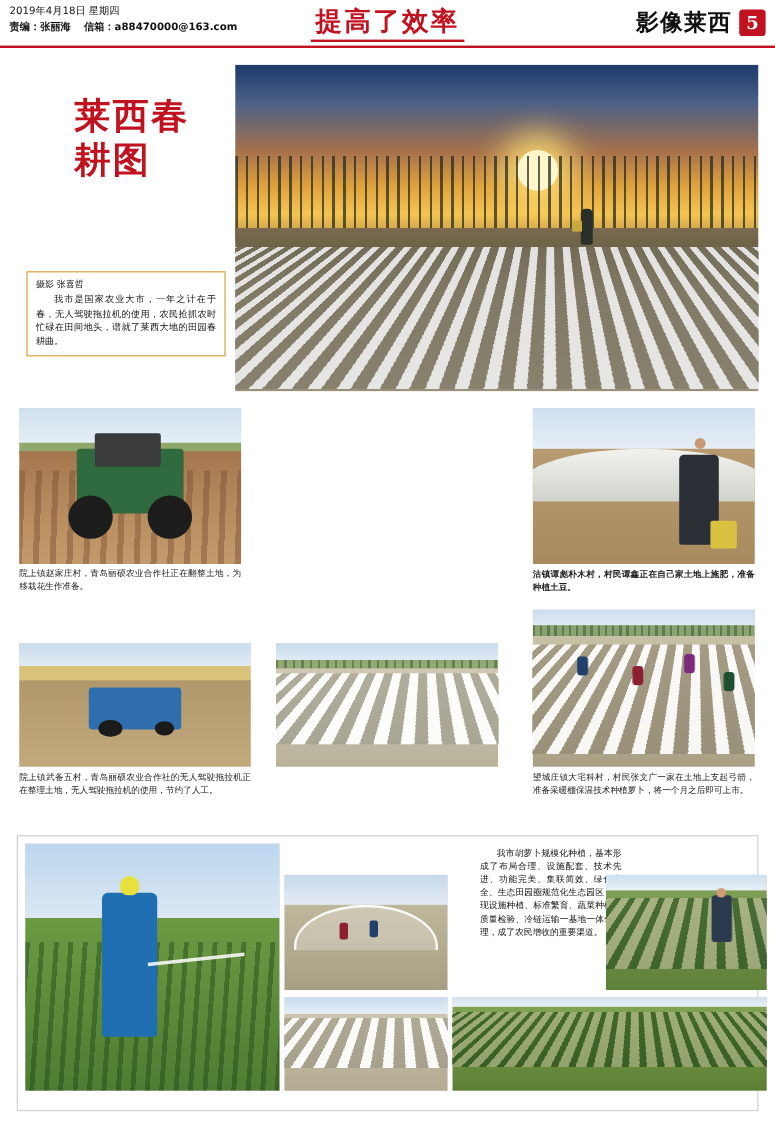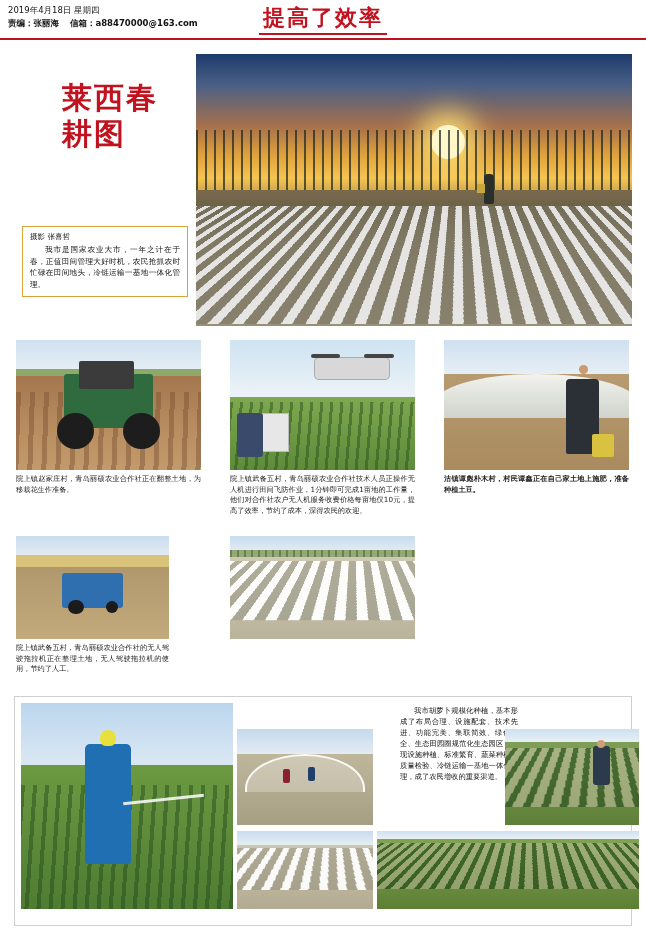--- a/index.html
+++ b/index.html
@@ -441,28 +441,32 @@
     <div class="mast-left">
       <div>2019年4月18日 星期四</div>
       <div class="row2">
         <span>责编：张丽海</span>
         <span style="margin-left:8px;">信箱：a88470000@163.com</span>
       </div>
     </div>
     <div class="mast-center">
       <span class="title">提高了效率</span>
     </div>
+    <div class="mast-right">
+      <span class="sect">影像莱西</span>
+      <span class="pagenum">5</span>
+    </div>
   </div>
 
   <div class="top-sec">
     <div class="headline">莱西春耕图</div>
 
     <div class="lead-box">
       <div class="byline">摄影 张喜哲</div>
-      <div class="lead-text">我市是国家农业大市，一年之计在于春，正值田间管理大好时机，农民抢抓农时忙碌在田间地头，冷链运输一基地一体化管理。</div>
+      <div class="lead-text">我市是国家农业大市，一年之计在于春，无人驾驶拖拉机的使用，农民抢抓农时忙碌在田间地头，谱就了莱西大地的田园春耕曲。</div>
     </div>
 
     <div class="photo hero sc-sunset">
       <div class="sky"></div>
       <div class="sun"></div>
       <div class="treeline"></div>
       <div class="ground"></div>
       <div class="furrows"></div>
       <div class="person"></div>
     </div>
@@ -477,63 +481,65 @@
         <div class="ground"></div>
         <div class="rows"></div>
         <div class="body"></div>
         <div class="cab"></div>
         <div class="wheel l"></div>
         <div class="wheel r"></div>
       </div>
       <div class="cap" style="margin-top:4px;font-family:Liberation Mono, monospace;">院上镇赵家庄村，青岛丽硕农业合作社正在翻整土地，为移栽花生作准备。</div>
     </div>
 
-    <div class="cell" style="left:214px; top:0; width:185px;">
-      <div class="photo sc-drone" style="height:130px;">
-        <div class="sky"></div>
-        <div class="ground"></div>
-        <div class="greenrows"></div>
-        <div class="drone"></div>
-        <div class="stand"></div>
-        <div class="op"></div>
-      </div>
-      <div class="cap" style="margin-top:4px;">院上镇武备五村，青岛丽硕农业合作社技术人员正操作无人机进行田间飞防作业，1分钟即可完成1亩地的工作量，他们对合作社农户无人机服务收费价格每亩地仅10元，提高了效率，节约了成本，深得农民的欢迎。</div>
-    </div>
 
     <div class="cell" style="left:428px; top:0; width:185px;">
       <div class="photo sc-house" style="height:130px;">
         <div class="sky"></div>
         <div class="ground"></div>
         <div class="tunnel"></div>
         <div class="man"></div>
         <div class="bucket"></div>
       </div>
       <div class="cap" style="margin-top:4px;font-weight:bold;">沽镇谭彪朴木村，村民谭鑫正在自己家土地上施肥，准备种植土豆。</div>
     </div>
 
-    <div class="cell" style="left:0; top:196px; width:153px;">
+    <div class="cell" style="left:0; top:196px; width:193px;">
       <div class="photo sc-wheat" style="height:103px;">
         <div class="sky"></div>
         <div class="band"></div>
         <div class="ground"></div>
         <div class="tr"></div>
       </div>
       <div class="cap" style="margin-top:4px;">院上镇武备五村，青岛丽硕农业合作社的无人驾驶拖拉机正在整理土地，无人驾驶拖拉机的使用，节约了人工。</div>
     </div>
 
     <div class="cell" style="left:214px; top:196px; width:185px;">
       <div class="photo sc-mulch" style="height:103px;">
         <div class="sky"></div>
         <div class="trees"></div>
         <div class="ground"></div>
         <div class="film"></div>
       </div>
       <div class="cap" style="margin-top:4px;"></div>
     </div>
 
+    <div class="cell" style="left:428px; top:168px; width:185px;">
+      <div class="photo sc-workers" style="height:131px;">
+        <div class="sky"></div>
+        <div class="trees"></div>
+        <div class="ground"></div>
+        <div class="ridges"></div>
+        <div class="w a"></div>
+        <div class="w b"></div>
+        <div class="w c"></div>
+        <div class="w d"></div>
+      </div>
+      <div class="cap" style="margin-top:4px;">望城庄镇大宅科村，村民张文广一家在土地上支起弓箭，准备采暖棚保温技术种植萝卜，将一个月之后即可上市。</div>
+    </div>
   </div>
 
   <div class="bottom">
 
     <div class="photo sc-water" style="position:absolute; left:6px; top:6px; width:212px; height:206px;">
       <div class="sky"></div>
       <div class="ground"></div>
       <div class="crop"></div>
       <div class="woman"></div>
       <div class="hose"></div>

